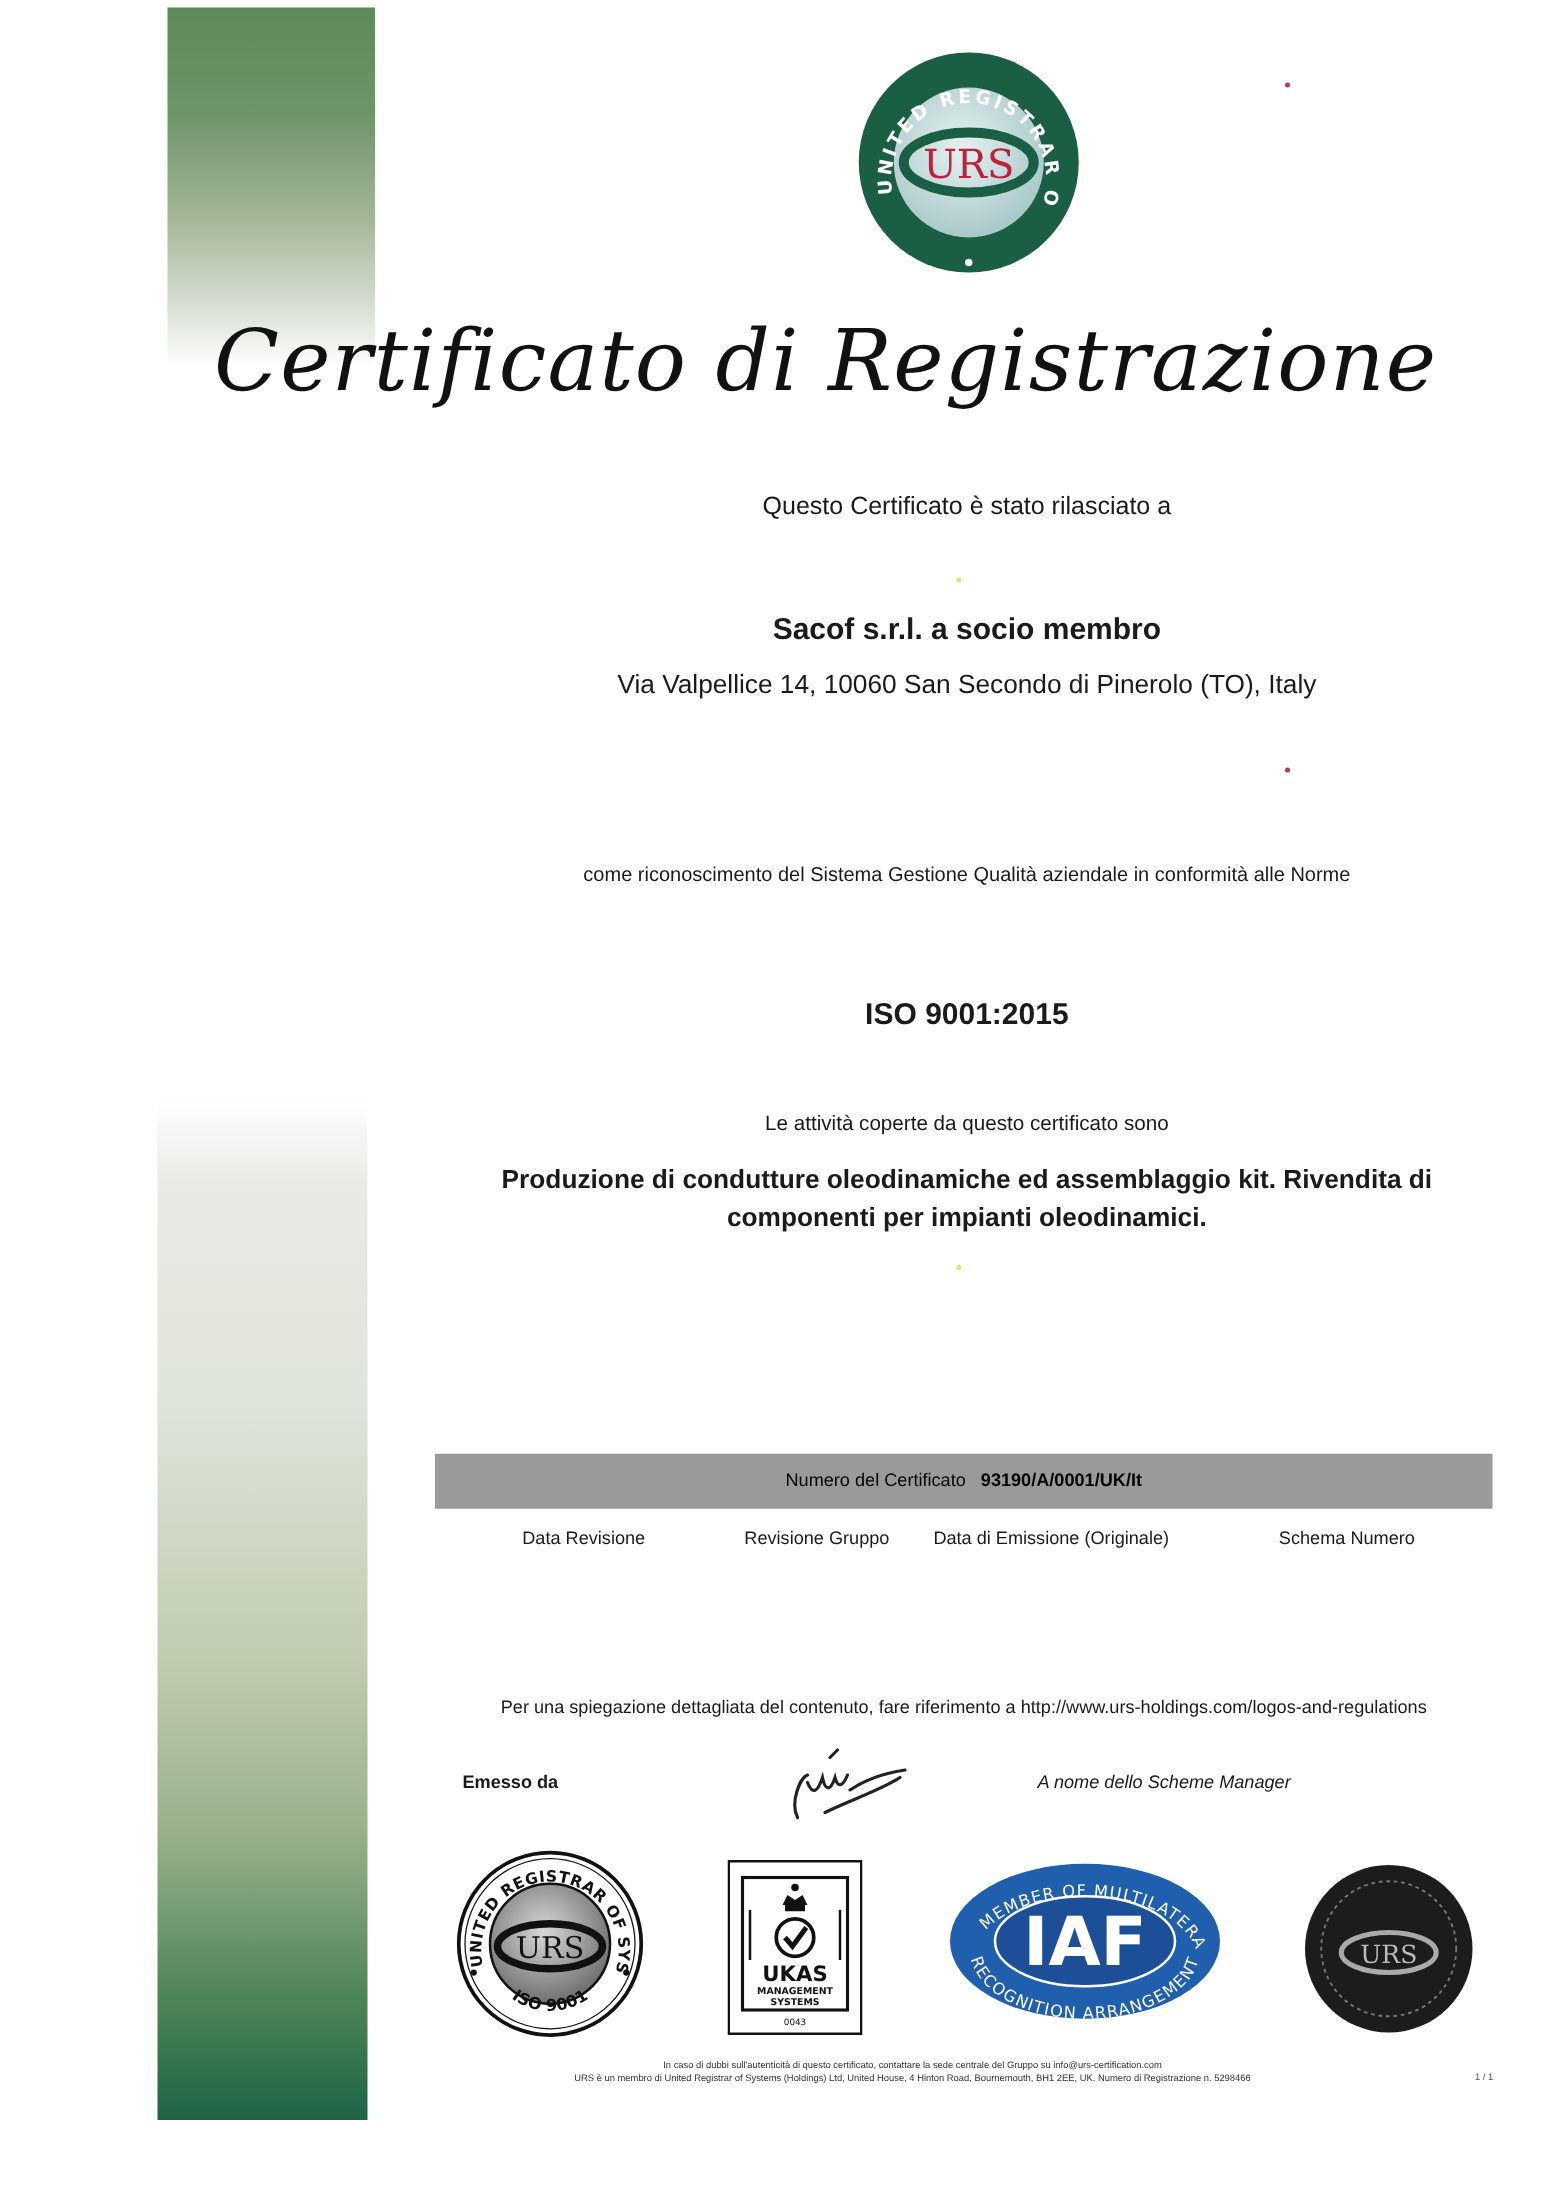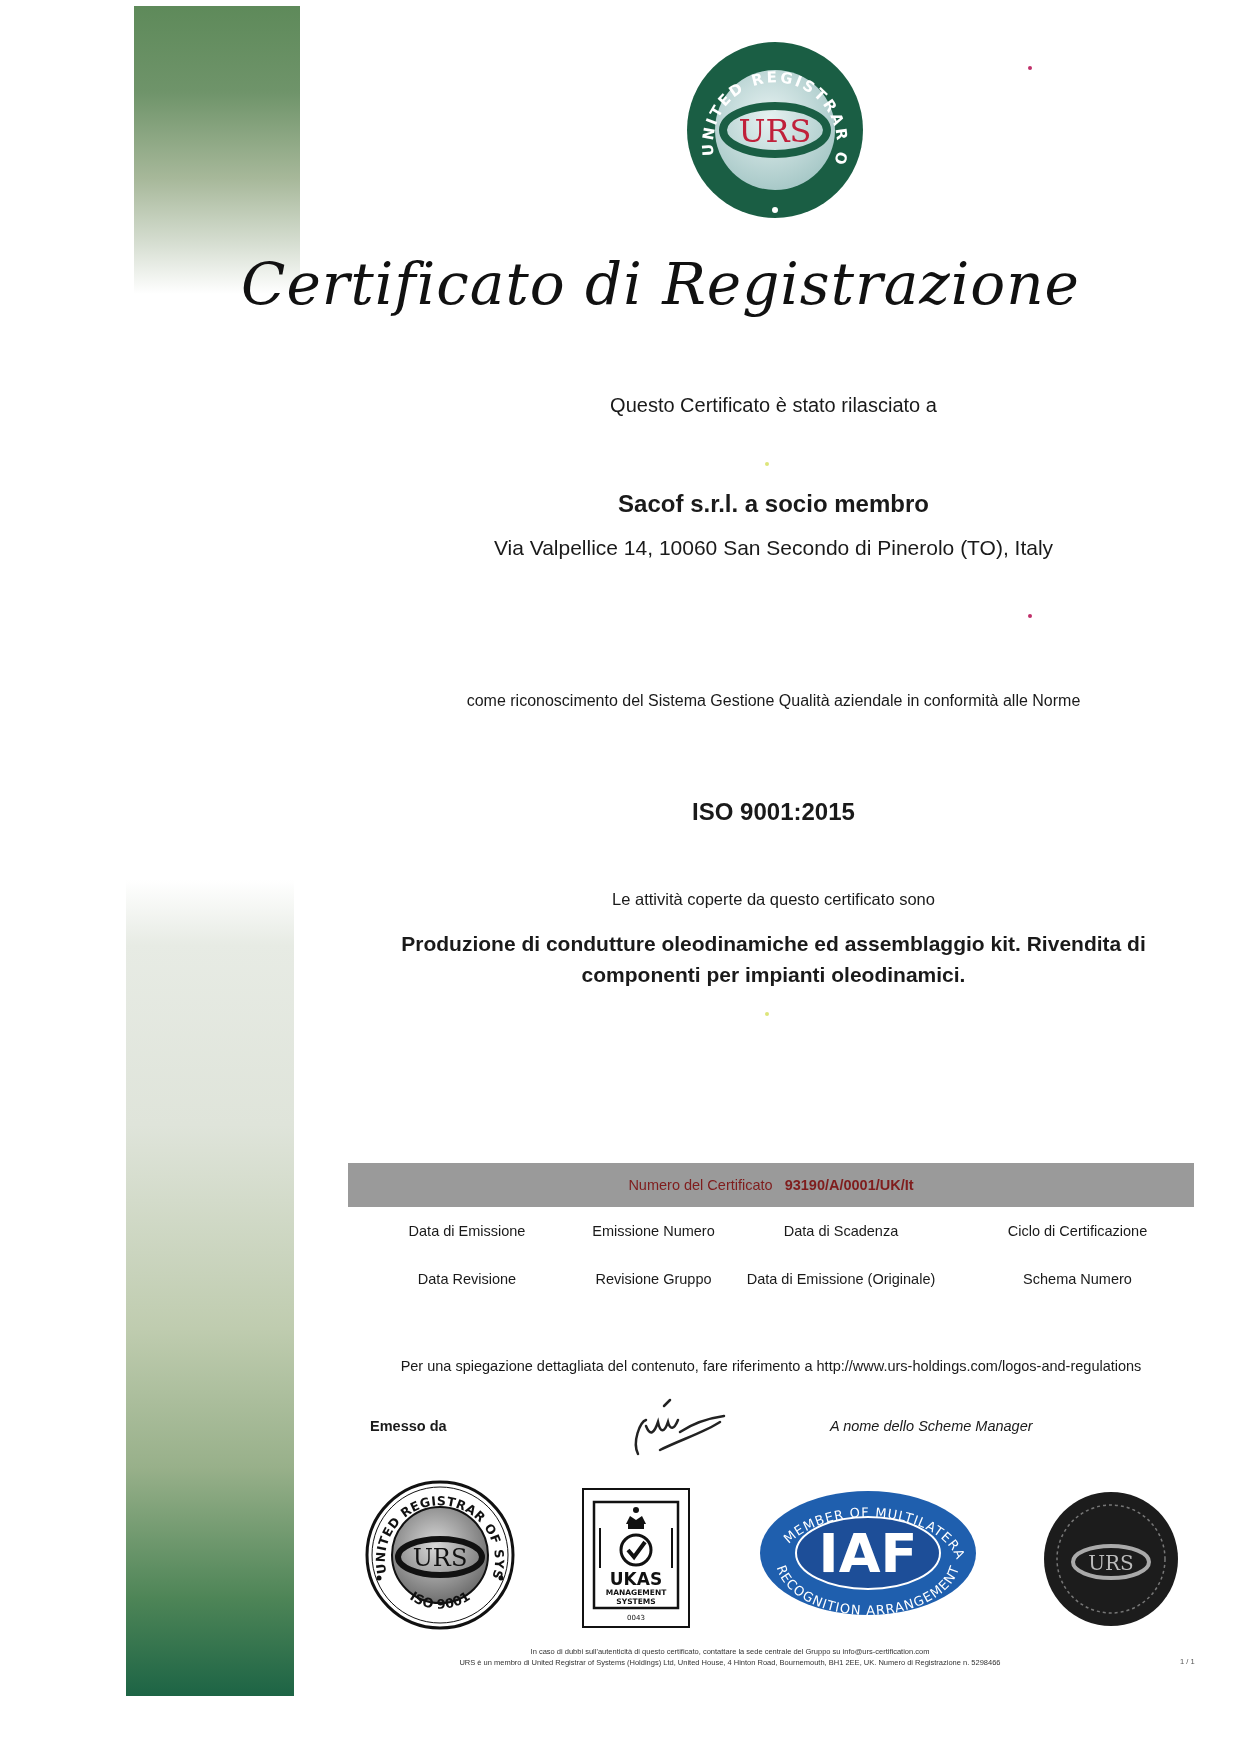--- a/index.html
+++ b/index.html
@@ -3,31 +3,31 @@
 <meta charset="utf-8">
 <style>
   html,body{margin:0;padding:0;background:#fff;}
   body{width:1247px;height:1759px;position:relative;overflow:hidden;font-family:"Liberation Sans",sans-serif;color:#1a1a1a;}
   .band-top{position:absolute;left:134px;top:6px;width:166px;height:288px;
     background:linear-gradient(to bottom,#5e8a5a 0%,#6f946a 30%,#a7b89a 60%,#d5ddd0 82%,#ffffff 100%);}
   .band-bottom{position:absolute;left:126px;top:880px;width:168px;height:816px;
     background:linear-gradient(to bottom,#ffffff 0%,#e7ebe4 8%,#dfe4da 30%,#bfccaf 55%,#98b08a 72%,#4e8557 88%,#1d6445 100%);}
   .logo-top{position:absolute;left:685px;top:40px;width:180px;height:180px;}
   .title{position:absolute;left:0;width:1247px;top:250px;text-align:center;padding-left:74px;box-sizing:border-box;
-    font-family:"DejaVu Serif",serif;font-style:italic;font-size:58px;letter-spacing:1px;color:#111;}
+    font-family:"DejaVu Serif",serif;font-style:italic;font-size:68px;letter-spacing:1px;color:#111;}
   .center{position:absolute;left:300px;width:947px;text-align:center;}
   .t-issued{top:394px;font-size:20px;text-align:center;}
   .t-company{top:490px;font-size:24px;font-weight:bold;}
   .t-address{top:536px;font-size:21px;}
   .t-recog{top:692px;font-size:16px;}
   .t-std{top:798px;font-size:24px;font-weight:bold;}
   .t-activ{top:890px;font-size:16.5px;}
   .t-scope{top:928px;font-size:21px;font-weight:bold;line-height:31px;padding:0 80px;box-sizing:border-box;}
   .cert-table{position:absolute;left:348px;top:1163px;width:846px;}
-  .bar{background:#9a9a9a;height:44px;display:flex;align-items:center;font-size:14.5px;font-weight:bold;color:#7f1d1d;}
+  .bar{background:#9a9a9a;height:44px;display:flex;align-items:center;font-size:14.5px;font-weight:bold;color:#000000;}
   .bar.title-bar{justify-content:center;font-weight:normal;}
   .bar.title-bar .num{font-weight:bold;margin-left:12px;}
   .row{display:flex;align-items:center;}
   .hdr{height:48px;font-size:14.5px;}
   .val{height:26px;background:#9c9c9c;font-size:14.5px;font-weight:bold;}
   .c1{width:238px;text-align:center;}
   .c2{width:135px;text-align:center;line-height:20px;}
   .c3{width:240px;text-align:center;}
   .c4{width:233px;text-align:center;}
   .refline{position:absolute;left:348px;width:846px;top:1358px;font-size:14.5px;text-align:center;white-space:nowrap;}
@@ -82,26 +82,20 @@
 <div class="center t-recog">come riconoscimento del Sistema Gestione Qualità aziendale in conformità alle Norme</div>
 <div class="center t-std">ISO 9001:2015</div>
 
 <div class="center t-activ">Le attività coperte da questo certificato sono</div>
 <div class="center t-scope">Produzione di condutture oleodinamiche ed assemblaggio kit. Rivendita di componenti per impianti oleodinamici.</div>
 
 <div class="cert-table">
   <div class="bar title-bar">
     <span>Numero del Certificato</span>
     <span class="num">93190/A/0001/UK/It</span>
-  </div>
-  <div class="row hdr">
-    <div class="c1">Data di Emissione</div>
-    <div class="c2">Emissione Numero</div>
-    <div class="c3">Data di Scadenza</div>
-    <div class="c4">Ciclo di Certificazione</div>
   </div>
   <div class="row hdr">
     <div class="c1">Data Revisione</div>
     <div class="c2">Revisione Gruppo</div>
     <div class="c3">Data di Emissione (Originale)</div>
     <div class="c4">Schema Numero</div>
   </div>
 </div>
 
 <div class="refline">Per una spiegazione dettagliata del contenuto, fare riferimento a http://www.urs-holdings.com/logos-and-regulations</div>

